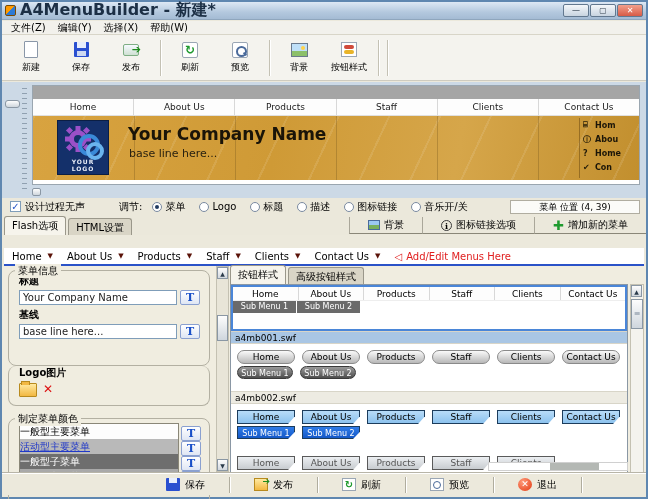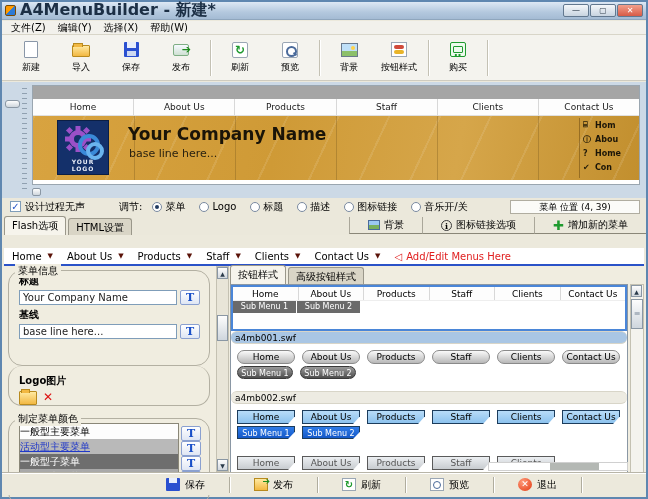--- a/index.html
+++ b/index.html
@@ -116,21 +116,21 @@
     display:flex; align-items:center; padding-left:8px; font-size:10px; }
   .b-item { display:flex; align-items:center; gap:6px; margin-right:14px; }
   .b-item .tri { color:#5a1208; font-size:7px; }
   .b-hint { color:#e02020; display:flex; align-items:center; gap:4px; font-size:10px; }
   .b-hint .arrow { font-size:10px; }
 
   
   .main { position:absolute; left:0; top:264px; right:0; height:211px; background:#f0ede0; }
 
   .left-panel { position:absolute; left:2px; top:0; width:210px; height:211px; }
-  .group { position:absolute; border:1px solid #b3b0a2; border-radius:14px; }
+  .group { position:absolute; border:1px solid #b3b0a2; border-radius:8px; }
   .group-label { position:absolute; top:-7px; left:6px; background:#f0ede0; padding:0 3px; font-size:10px; }
   .fld-label { font-size:10px; font-weight:bold; margin:3px 0 2px 10px; }
   .fld-row { display:flex; align-items:center; gap:3px; margin-left:10px; }
   .txt { height:15px; background:#fff; border:1px solid #7f9db9; font-size:10px; padding:0 3px; line-height:13px; color:#222; }
   .btn-t { width:20px; height:15px; background:linear-gradient(#fff,#dfe6f4); border:1px solid #8aa0d0; border-radius:2px;
     color:#1a50c8; font-family:"DejaVu Serif",serif; font-weight:bold; font-size:11px; line-height:13px; text-align:center; }
   .btn-folder { width:18px; height:14px; background:linear-gradient(#ffe9a0,#f2b842); border:1px solid #b88a1e; border-radius:1px; position:relative; }
   .btn-folder:before { content:""; position:absolute; left:1px; top:-3px; width:7px; height:3px; background:#f2b842; border:1px solid #b88a1e; border-bottom:none; }
   .btn-x { width:16px; height:15px; color:#dd1111; font-weight:bold; font-size:12px; line-height:14px; text-align:center; }
   .color-list { margin:4px 0 0 10px; width:160px; border:1px solid #8a8778; }
@@ -149,21 +149,21 @@
   .right-panel { position:absolute; left:228px; top:0; right:2px; height:211px; }
   .rp-tabs { position:absolute; left:0; top:0; display:flex; align-items:flex-end; height:18px; }
   .style-list { position:absolute; left:0; top:18px; right:16px; bottom:3px; background:#fff; border:1px solid #8a97a4; overflow:hidden; }
   .sblock { position:relative; width:100%; }
   .sblock.selected { border:2px solid #4a86d8; }
   .s1-bar { display:flex; height:14px; background:#fdfdfd; border-bottom:1px solid #eee; }
   .s1-mi { flex:1; text-align:center; font-size:9px; line-height:14px; border-right:1px solid #d8d8d8; }
   .s1-mi:last-child { border-right:none; }
   .s1-subs { display:flex; gap:1px; padding:0; }
   .s1-sub { width:63px; height:12px; background:#6a6a6a; color:#fff; font-size:8px; text-align:center; line-height:12px; }
-  .slabel { height:13px; font-size:9px; line-height:13px; padding-left:4px; background:#edebe2; border-top:1px solid #d8d5c8; border-bottom:1px solid #d8d5c8;border-radius:6px; }
+  .slabel { height:13px; font-size:9px; line-height:13px; padding-left:4px; background:#edebe2; border-top:1px solid #d8d5c8; border-bottom:1px solid #d8d5c8; }
   .slabel.hl { background:#a9c6e4; }
   .s-pad { background:#fff; padding:6px 4px 8px 6px; }
   .pill-row { display:flex; gap:7px; }
   .pill { width:58px; height:14px; border-radius:8px; background:linear-gradient(#fafafa,#b8b8b8); border:1px solid #8a8a8a;
     font-size:9px; text-align:center; line-height:13px; }
   .pill-sub-row { display:flex; gap:7px; margin-top:2px; }
   .pill.sub { width:56px; height:13px; background:linear-gradient(#9a9a9a,#4e4e4e); border-color:#3a3a3a; color:#fff; font-size:8px; }
   .tab-row { display:flex; gap:7px; }
   .tabbtn { width:58px; height:14px; background:linear-gradient(#b8dcf8,#8cc2ee); border:1px solid #1c3c5c;
     font-size:9px; text-align:center; line-height:13px; clip-path:polygon(0 0,100% 0,100% 45%,88% 100%,0 100%); }
@@ -214,26 +214,20 @@
 
   <div class="toolbar">
     <div class="tbtn">
       <div class="ticon">
           <div class="ic-page"></div>
         </div>
       <div class="lbl">新建</div>
     </div>
     <div class="tbtn">
       <div class="ticon">
-          <div class="ic-folder"></div>
-        </div>
-      <div class="lbl">导入</div>
-    </div>
-    <div class="tbtn">
-      <div class="ticon">
           <div class="ic-save"></div>
         </div>
       <div class="lbl">保存</div>
     </div>
     <div class="tbtn">
       <div class="ticon">
           <div class="ic-publish"></div>
         </div>
       <div class="lbl">发布</div>
     </div>
@@ -257,26 +251,20 @@
         </div>
       <div class="lbl">背景</div>
     </div>
     <div class="tbtn">
       <div class="ticon">
           <div class="ic-style"></div>
         </div>
       <div class="lbl">按钮样式</div>
     </div>
     <div class="tsep"></div>
-    <div class="tbtn">
-      <div class="ticon">
-          <div class="ic-cart"></div>
-        </div>
-      <div class="lbl">购买</div>
-    </div>
     <div class="tsep"></div>
   </div>
 
   <div class="preview">
     <div class="v-slider"></div>
     <div class="ruler-v"></div>
     <div class="h-slider"></div>
     <div class="pv-canvas">
       <div class="pv-grayband"></div>
       <div class="pv-menubar">
@@ -433,21 +421,21 @@
           <div class="btn-t">T</div>
         </div>
         <div class="fld-label">基线</div>
         <div class="fld-row">
           <div class="txt" style="width:158px">base line here...</div>
           <div class="btn-t">T</div>
         </div>
       </div>
 
       <div class="group" style="left:4px; top:100px; width:202px; height:40px; border-top:none;">
-        <div class="fld-label" style="margin-top:8px">Logo图片</div>
+        <div class="fld-label" style="margin-top:0">Logo图片</div>
         <div class="fld-row">
           <div class="btn-folder"></div>
           <div class="btn-x">✕</div>
         </div>
       </div>
 
       <div class="group" style="left:4px; top:152px; width:202px; height:88px;">
         <div class="group-label">制定菜单颜色</div>
         <div class="color-list">
           <div class="crow r0">一般型主要菜单</div>

